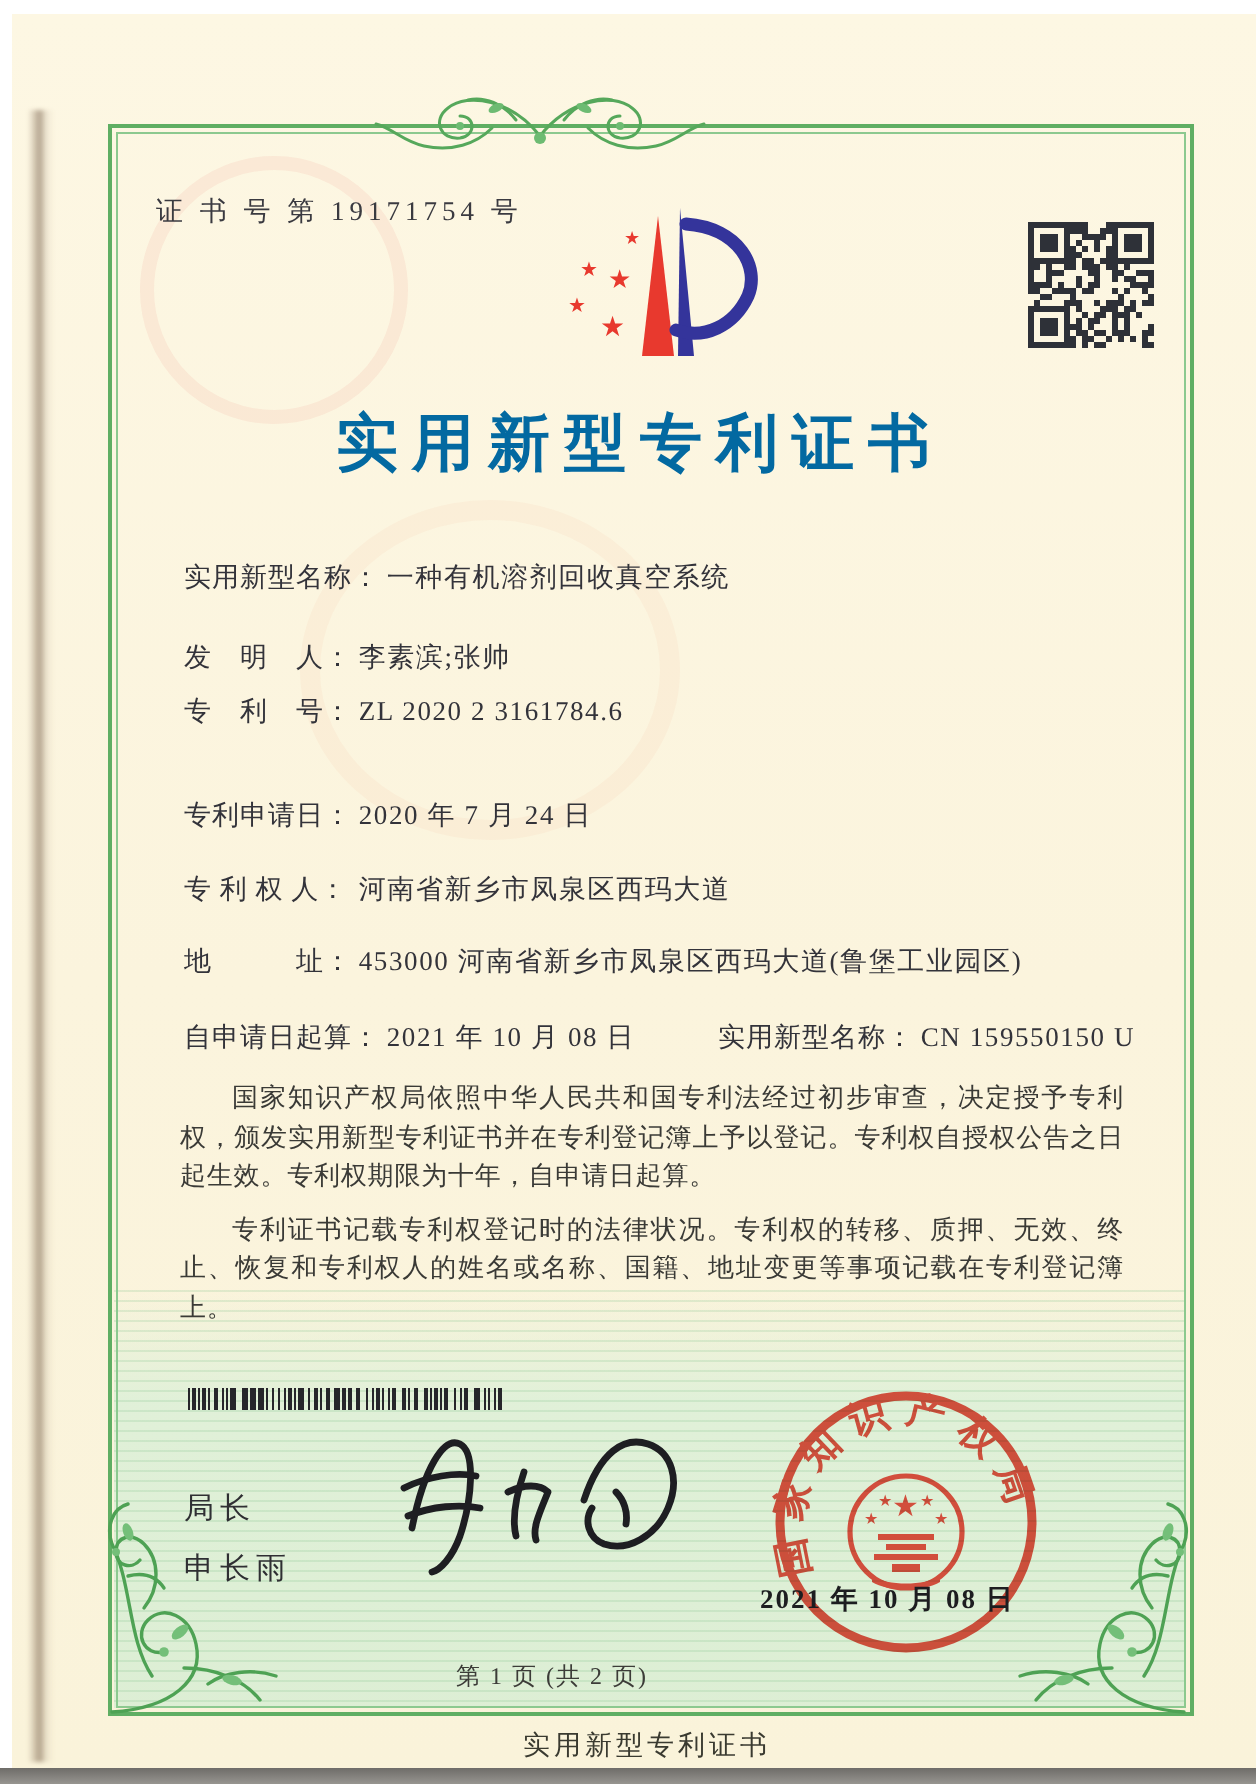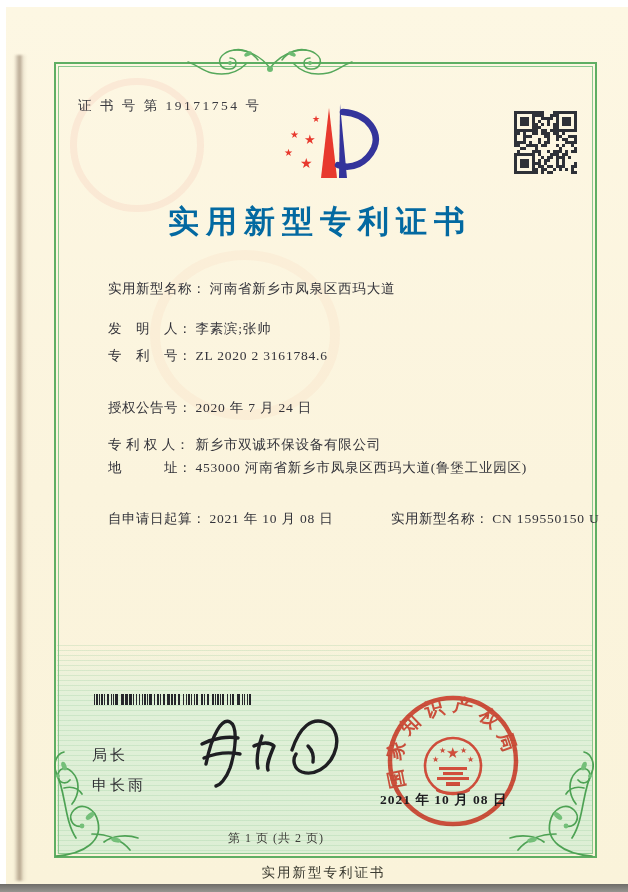--- a/index.html
+++ b/index.html
@@ -28,21 +28,21 @@
   .orn-top{left:186px;top:42px;}
   .orn-bl{left:46px;top:742px;}
   .orn-br{left:482px;top:742px;transform:scaleX(-1);}
 
   .cert-no{position:absolute;left:78px;top:97px;font-size:13.5px;letter-spacing:2.5px;color:#3a3a40;}
   .title{position:absolute;left:120px;top:201px;width:400px;text-align:center;
     font-size:31px;font-weight:600;letter-spacing:7px;color:#0369a1;}
 
   .fields{position:absolute;left:92px;top:273px;width:490px;font-size:13.5px;color:#33333a;}
   .frow{position:absolute;left:0;white-space:nowrap;}
-  .flabel{display:inline-block;min-width:84px;letter-spacing:.5px;margin-left:16px;}
+  .flabel{display:inline-block;min-width:84px;letter-spacing:.5px;}
   .fvalue{letter-spacing:.8px;}
   .grant-row{position:absolute;left:92px;top:510px;width:480px;font-size:13.5px;color:#33333a;white-space:nowrap;}
   .grant-no{margin-left:38px;}
 
   .paras{position:absolute;left:90px;top:539px;width:472px;font-size:13px;line-height:19.5px;
     color:#3a3a36;text-align:justify;letter-spacing:.4px;}
   .paras p{margin:0;text-indent:2em;}
   .paras p+p{margin-top:7px;}
 
   .barcode{position:absolute;left:94px;top:694px;height:11px;display:flex;}
@@ -586,54 +586,56 @@
     <i></i>
     <b></b>
     <b></b>
   </div>
 
 <div class="title">实用新型专利证书</div>
 
 <div class="fields">
   <div class="frow" style="top:7px">
     <span class="flabel">实用新型名称：</span>
-    <span class="fvalue">河南省新乡市凤泉区西玛大道</span>
+    <span class="fvalue">一种有机溶剂回收真空系统</span>
   </div>
   <div class="frow" style="top:47px">
     <span class="flabel">发　明　人：</span>
     <span class="fvalue">李素滨;张帅</span>
   </div>
   <div class="frow" style="top:74px">
     <span class="flabel">专　利　号：</span>
     <span class="fvalue">ZL 2020 2 3161784.6</span>
   </div>
   <div class="frow" style="top:126px">
-    <span class="flabel">授权公告号：</span>
+    <span class="flabel">专利申请日：</span>
     <span class="fvalue">2020 年 7 月 24 日</span>
   </div>
   <div class="frow" style="top:163px">
     <span class="flabel">专 利 权 人：</span>
-    <span class="fvalue">新乡市双诚环保设备有限公司</span>
+    <span class="fvalue">河南省新乡市凤泉区西玛大道</span>
   </div>
-  <div class="frow" style="top:186px">
+  <div class="frow" style="top:199px">
     <span class="flabel">地　　　址：</span>
     <span class="fvalue">453000 河南省新乡市凤泉区西玛大道(鲁堡工业园区)</span>
   </div>
 </div>
 
 <div class="grant-row">
   <span class="flabel">自申请日起算：</span>
   <span class="fvalue">2021 年 10 月 08 日</span>
   <span class="grant-no">
     <span class="flabel" style="min-width:0">实用新型名称：</span>
     <span class="fvalue">CN 159550150 U</span>
   </span>
 </div>
 
 <div class="paras">
+  <p>国家知识产权局依照中华人民共和国专利法经过初步审查，决定授予专利权，颁发实用新型专利证书并在专利登记簿上予以登记。专利权自授权公告之日起生效。专利权期限为十年，自申请日起算。</p>
+  <p>专利证书记载专利权登记时的法律状况。专利权的转移、质押、无效、终止、恢复和专利权人的姓名或名称、国籍、地址变更等事项记载在专利登记簿上。</p>
 </div>
 
 <div class="barcode" id="barcode">
     <i style="width:1px;background:#26262b"></i>
     <i style="width:1px"></i>
     <i style="width:2px;background:#26262b"></i>
     <i style="width:1px"></i>
     <i style="width:1px;background:#26262b"></i>
     <i style="width:1px"></i>
     <i style="width:2px;background:#26262b"></i>

